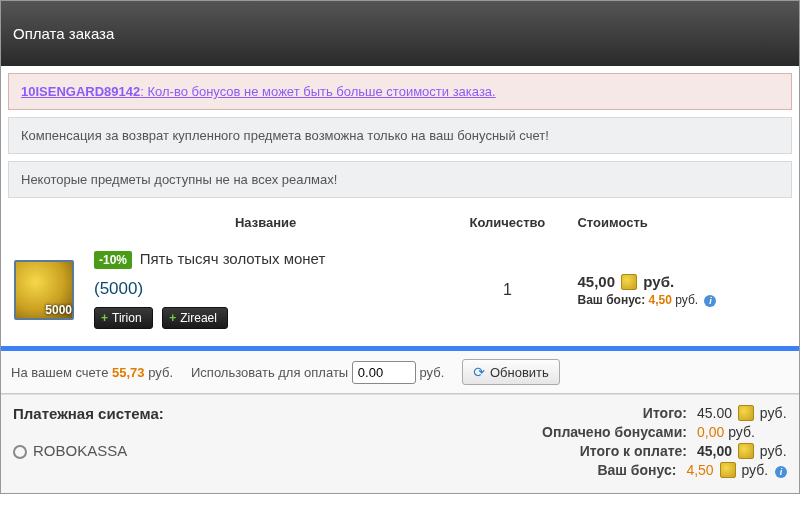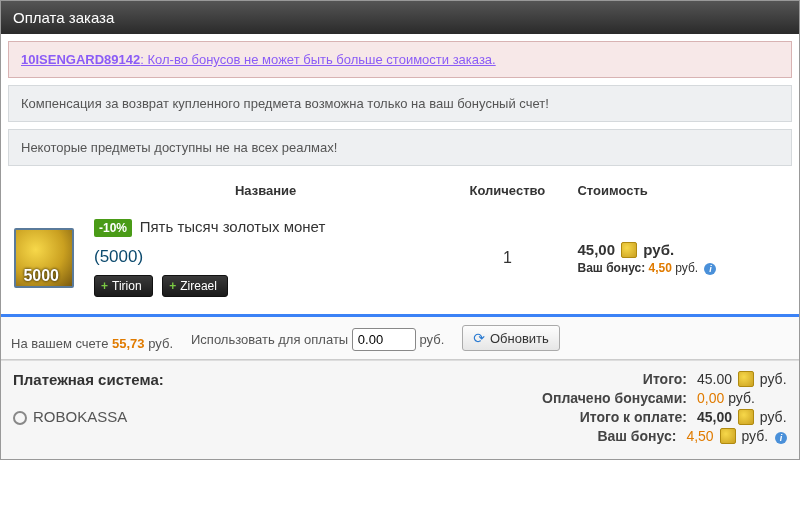--- a/index.html
+++ b/index.html
@@ -1,44 +1,44 @@
 <!DOCTYPE html>
 <html><head>
 <meta charset="utf-8">
 <style>
   * { box-sizing: border-box; margin: 0; padding: 0; }
   body { font-family: Arial, Helvetica, sans-serif; font-size: 13px; color: #333; background: #fff; width: 800px; }
   .window { border: 1px solid #999; }
-  .titlebar { background: linear-gradient(#555, #2a2a2a); color: #fff; padding: 8px 12px; font-size: 15px; }
+  .titlebar { background: linear-gradient(#555, #2a2a2a); color: #fff; padding: 24px 12px; font-size: 15px; }
   .content { padding: 7px; }
   .alert { padding: 10px 12px; margin-bottom: 7px; font-size: 13px; }
   .alert-error { background: #f7e8e8; border: 1px solid #d8b3b3; color: #8b5cf6; text-decoration: underline; }
   .alert-error .code { font-weight: bold; }
   .alert-info { background: #eef0f2; border: 1px solid #d5d9dc; color: #555; }
   .cart-table { width: 100%; border-collapse: collapse; margin-top: 6px; }
   .cart-table th { font-weight: bold; padding: 10px 6px; text-align: center; font-size: 13px; color: #333; }
   .cart-table td { padding: 10px 6px; vertical-align: middle; }
   .item-icon { width: 60px; height: 60px; border: 2px solid #5a7a9a; background: radial-gradient(circle at 35% 35%, #f7d84a, #caa020 55%, #7a5a10); position: relative; border-radius: 2px; }
-  .item-icon .count { position: absolute; right: 13px; bottom: 1px; color: #fff; font-size: 16px; font-weight: bold; text-shadow: 0 0 3px #000; }
+  .item-icon .count { position: absolute; right: 0; bottom: 1px; color: #fff; font-size: 12px; font-weight: bold; text-shadow: 0 0 3px #000; }
   .discount-badge { display: inline-block; background: #4a9b17; color: #fff; font-weight: bold; font-size: 12px; padding: 2px 5px; border-radius: 2px; margin-right: 4px; }
   .item-title { font-size: 15px; color: #333; }
   .item-sub { color: #0c4a6e; font-size: 17px; margin-top: 10px; }
   .server-tags { margin-top: 8px; }
   .server-tag { display: inline-block; background: linear-gradient(#3a3a3a, #1a1a1a); color: #fff; font-size: 12px; padding: 3px 10px 3px 6px; border-radius: 3px; margin-right: 6px; border: 1px solid #111; }
   .server-tag .plus { color: #7ac943; font-weight: bold; margin-right: 4px; }
   .qty-cell { text-align: center; font-size: 16px; }
   .price-cell { text-align: left; }
   .price-main { font-size: 15px; font-weight: bold; color: #333; }
   .price-bonus { font-size: 12px; margin-top: 3px; }
   .price-bonus .lbl { font-weight: bold; }
   .price-bonus .val { color: #e07b00; font-weight: bold; }
   .info-dot { display: inline-block; width: 12px; height: 12px; border-radius: 50%; background: #4a90d9; color: #fff; font-size: 9px; line-height: 12px; text-align: center; font-style: italic; font-weight: bold; margin-left: 3px; }
   .coin-glyph { display:inline-block; width:16px; height:16px; vertical-align:-3px; background: radial-gradient(circle at 35% 35%, #f7d84a, #caa020); border:1px solid #b08a10; border-radius:2px; margin: 0 2px; }
 
-  .balance-row { border-top: 3px solid #3b82f6; border-bottom: 1px solid #ccc; padding: 8px 10px; background: #fafafa; display: flex; align-items: flex-end; gap: 18px; font-size: 13px; color: #555; }
+  .balance-row { border-top: 5px solid #3b82f6; border-bottom: 1px solid #ccc; padding: 8px 10px; background: #fafafa; display: flex; align-items: center; gap: 18px; font-size: 13px; color: #555; }
   .balance-row .amount { color: #e07b00; font-weight: bold; }
   .balance-row input[type=text] { width: 64px; padding: 3px 5px; border: 1px solid #888; border-radius: 3px; font-size: 13px; text-align: left; }
   .btn-refresh { display: inline-flex; align-items: center; gap: 5px; background: linear-gradient(#fdfdfd, #e6e6e6); border: 1px solid #aaa; border-radius: 3px; padding: 4px 10px; font-size: 13px; cursor: pointer; color: #333; }
   .refresh-glyph { color: #2a7ad1; font-size: 14px; }
 
   .summary { padding: 10px 12px 12px 12px; background: #f6f6f6; border-top: 1px solid #ddd; display: flex; justify-content: space-between; }
   .pay-system { font-size: 15px; }
   .pay-system .lbl { font-weight: bold; color: #333; }
   .pay-option { display: flex; align-items: flex-end; gap: 6px; margin-top: 20px; color: #555; font-size: 15px; }
   .radio { width: 14px; height: 14px; border: 2px solid #888; border-radius: 50%; display: inline-block; position: relative; }

